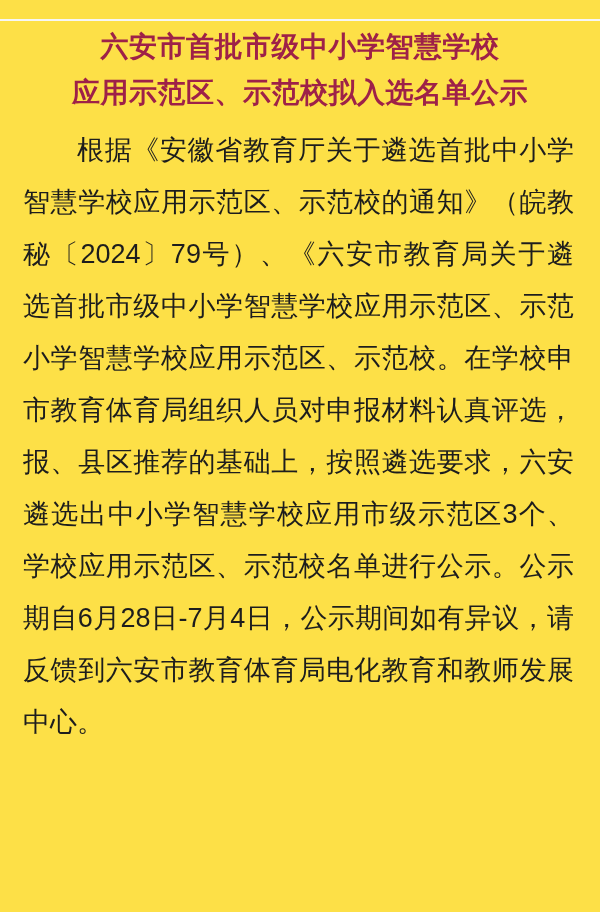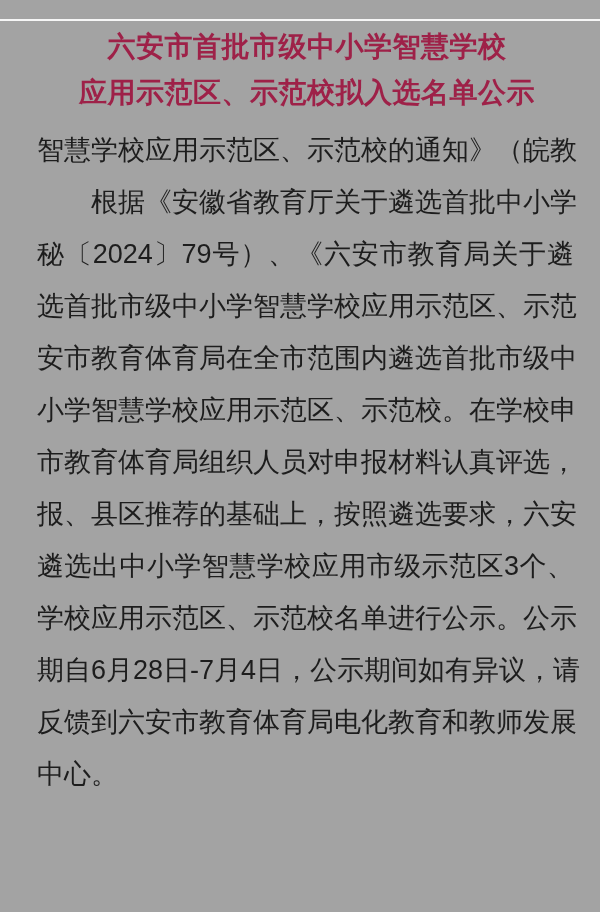--- a/index.html
+++ b/index.html
@@ -40,32 +40,31 @@
     text-align: justify;
     text-align-last: justify;
     white-space: nowrap;
   }
   .line.first { text-indent: 2em; }
   .line.last { text-align-last: left; white-space: normal; }
 </style>
 </head>
 <body>
 
-<div class="page" style="background: #a3a3a3; padding-left: 14px;">
+<div class="page" style="background: #fde047;">
   <div class="top-strip"></div>
   <div class="title" style="color: rgb(158, 33, 72);">
     <div>六安市首批市级中小学智慧学校</div>
     <div>应用示范区、示范校拟入选名单公示</div>
   </div>
   <div class="content" style="color: rgb(29, 29, 29);">
+      <div class="line first">根据《安徽省教育厅关于遴选首批中小学</div>
       <div class="line">智慧学校应用示范区、示范校的通知》（皖教</div>
-      <div class="line first">根据《安徽省教育厅关于遴选首批中小学</div>
       <div class="line">秘〔2024〕79号）、《六安市教育局关于遴</div>
       <div class="line">选首批市级中小学智慧学校应用示范区、示范</div>
-      <div class="line">安市教育体育局在全市范围内遴选首批市级中</div>
       <div class="line">小学智慧学校应用示范区、示范校。在学校申</div>
       <div class="line">市教育体育局组织人员对申报材料认真评选，</div>
       <div class="line">报、县区推荐的基础上，按照遴选要求，六安</div>
       <div class="line">遴选出中小学智慧学校应用市级示范区3个、</div>
       <div class="line">学校应用示范区、示范校名单进行公示。公示</div>
       <div class="line">期自6月28日-7月4日，公示期间如有异议，请</div>
       <div class="line">反馈到六安市教育体育局电化教育和教师发展</div>
       <div class="line last">中心。</div>
     </div>
 </div>

